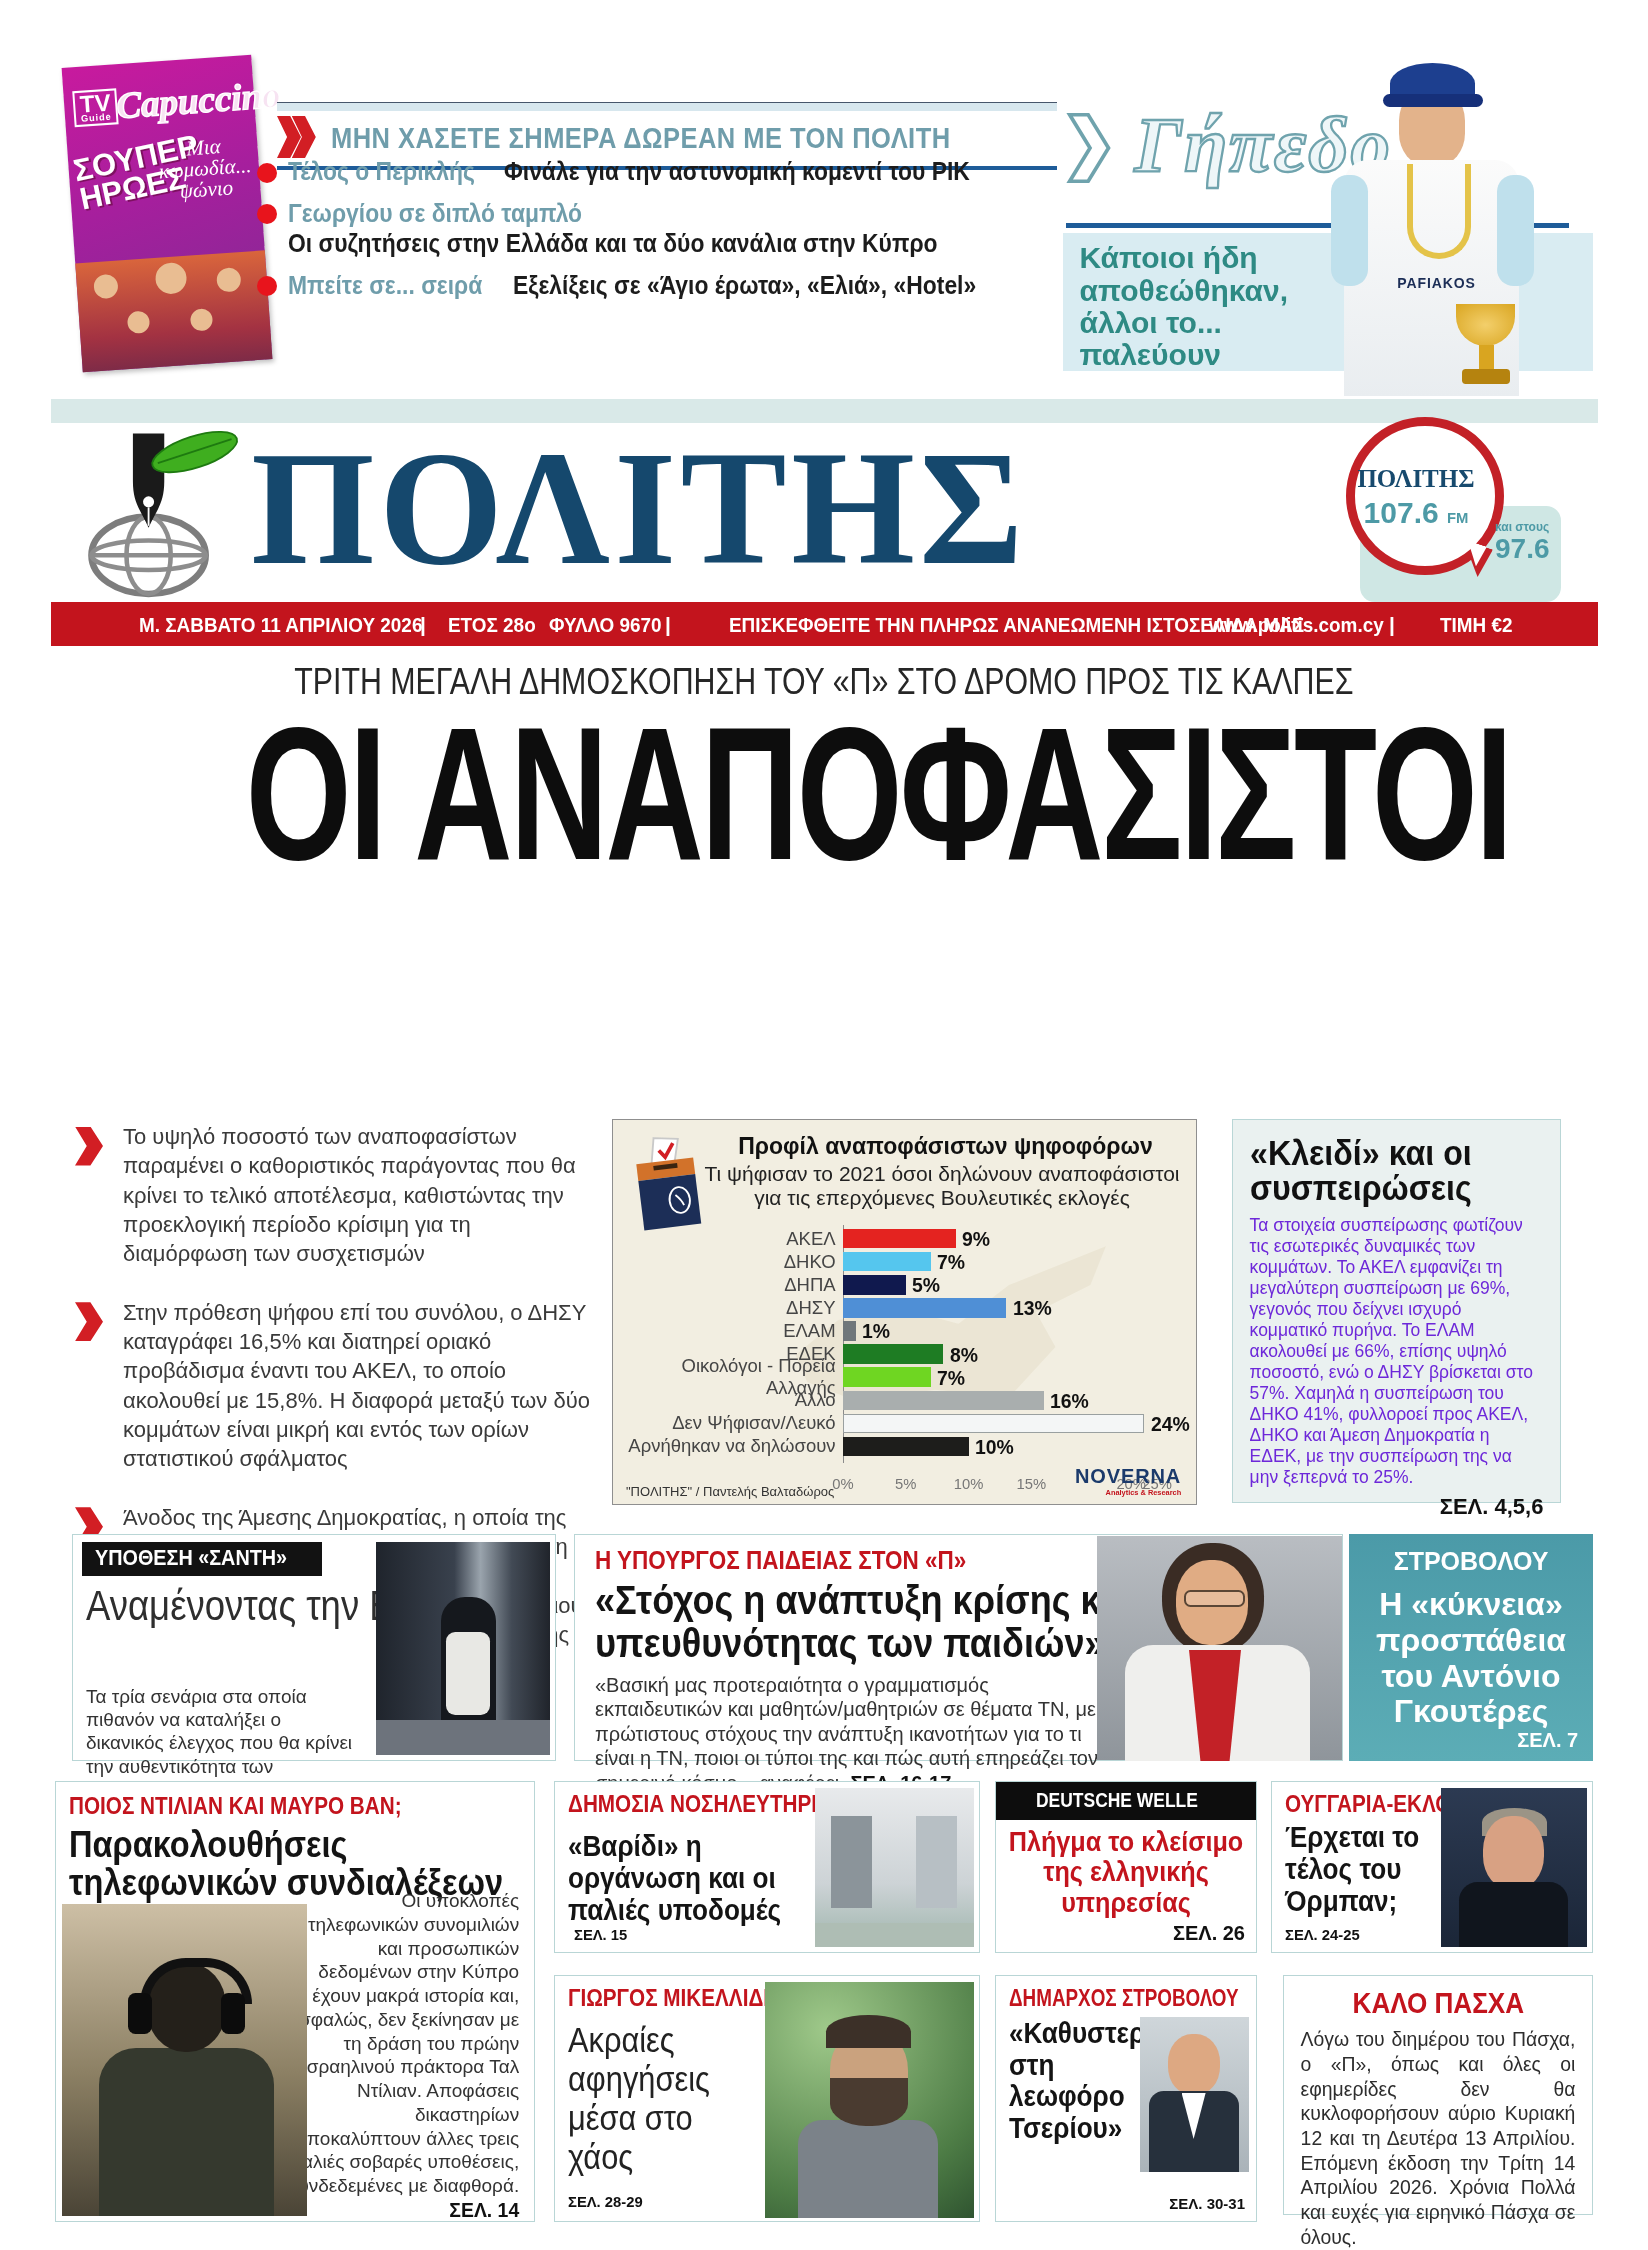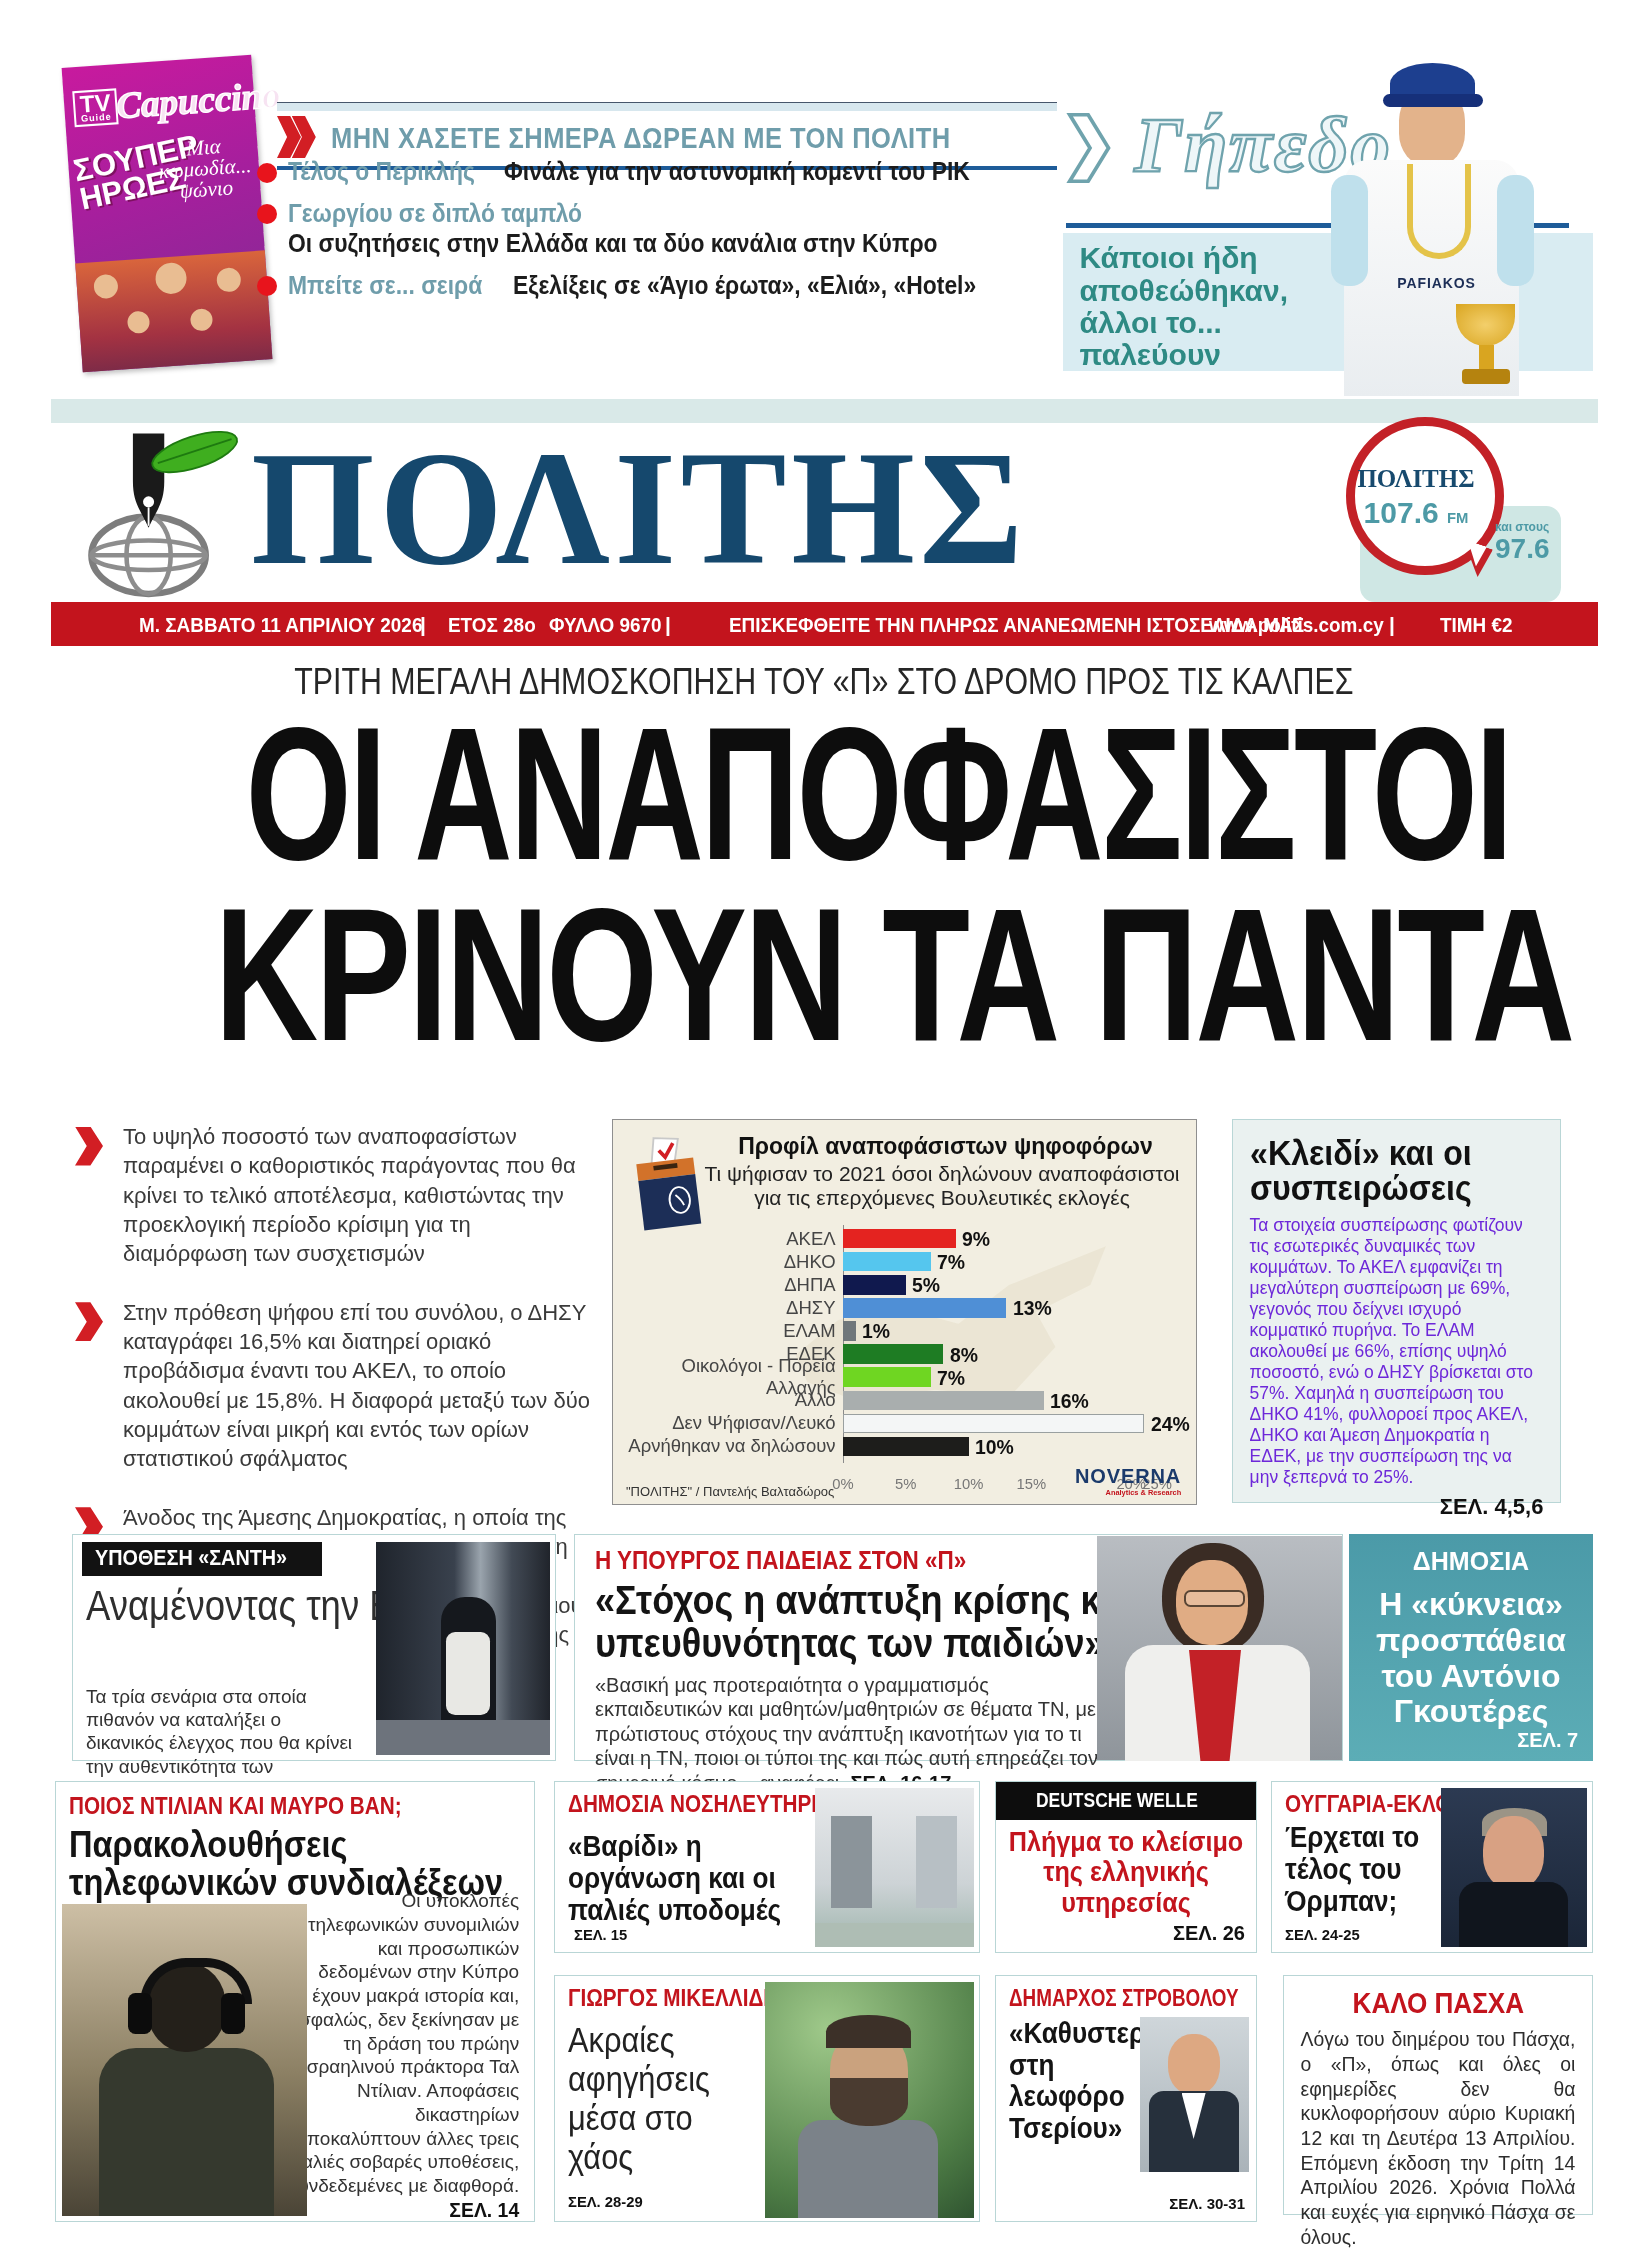--- a/index.html
+++ b/index.html
@@ -272,21 +272,20 @@
     <span style="left:614px;">|</span>
     <span style="left:678px;" class="condl" style2="">ΕΠΙΣΚΕΦΘΕΙΤΕ ΤΗΝ ΠΛΗΡΩΣ ΑΝΑΝΕΩΜΕΝΗ ΙΣΤΟΣΕΛΙΔΑ ΜΑΣ</span>
     <span style="left:1158px;" class="condl">www.politis.com.cy</span>
     <span style="left:1338px;">|</span>
     <span style="left:1389px;" class="condl">ΤΙΜΗ €2</span>
   </div>
 
   <div class="abs kicker"><span class="condc" style="--sx:.82">ΤΡΙΤΗ ΜΕΓΑΛΗ ΔΗΜΟΣΚΟΠΗΣΗ ΤΟΥ «Π» ΣΤΟ ΔΡΟΜΟ ΠΡΟΣ ΤΙΣ ΚΑΛΠΕΣ</span></div>
   <div class="abs headline">
     <div><span class="condc" style="--sx:.72">ΟΙ ΑΝΑΠΟΦΑΣΙΣΤΟΙ</span></div>
-    <div><span class="condc" style="--sx:.76">ΚΡΙΝΟΥΝ ΤΑ ΠΑΝΤΑ</span></div>
   </div>
 
   <div class="abs lead-bullets">
     <div class="lead-b"><span class="chev"></span><span>Το υψηλό ποσοστό των αναποφασίστων παραμένει ο καθοριστικός παράγοντας που θα κρίνει το τελικό αποτέλεσμα, καθιστώντας την προεκλογική περίοδο κρίσιμη για τη διαμόρφωση των συσχετισμών</span></div>
     <div class="lead-b"><span class="chev"></span><span>Στην πρόθεση ψήφου επί του συνόλου, ο ΔΗΣΥ καταγράφει 16,5% και διατηρεί οριακό προβάδισμα έναντι του ΑΚΕΛ, το οποίο ακολουθεί με 15,8%. Η διαφορά μεταξύ των δύο κομμάτων είναι μικρή και εντός των ορίων στατιστικού σφάλματος</span></div>
     <div class="lead-b"><span class="chev"></span><span>Άνοδος της Άμεσης Δημοκρατίας, η οποία της επιτρέπει να φιλοδοξεί ακόμη και για την τρίτη θέση. Αναμένεται σκληρή μάχη με το ΕΛΑΜ, γεγονός που την καθιστά έναν από τους κύριους εκφραστές της αντισυστημικής ή εναλλακτικής ψήφου</span></div>
   </div>
 
   <div class="abs chart-box">
     <svg class="cyprus" viewBox="0 0 200 120">
@@ -422,21 +421,21 @@
     <div class="min-photo">
       <div class="hair"></div>
       <div class="face"></div>
       <div class="glasses"></div>
       <div class="blazer"></div>
       <div class="blouse"></div>
     </div>
   </div>
 
   <div class="abs kypriako">
-    <div class="kyp-label">ΔΗΜΟΣΙΑ</div>
+    <div class="kyp-label">ΣΤΡΟΒΟΛΟΥ</div>
     <div class="kyp-head" style="padding:0 22px;"><span>Η «κύκνεια» προσπάθεια του Αντόνιο Γκουτέρες</span></div>
     <div class="kyp-page">ΣΕΛ. 7</div>
   </div>
 
   <div class="abs box wiretap">
     <div class="rlabel"><span class="condl" style="--sx:.9">ΠΟΙΟΣ ΝΤΙΛΙΑΝ ΚΑΙ ΜΑΥΡΟ ΒΑΝ;</span></div>
     <div class="wt-head">
         <span class="cond" style="--sx:.88">Παρακολουθήσεις τηλεφωνικών συνδιαλέξεων από το 1989</span>
       </div>
     <div class="wt-body"><span>Οι υποκλοπές τηλεφωνικών συνομιλιών και προσωπικών δεδομένων στην Κύπρο έχουν μακρά ιστορία και, ασφαλώς, δεν ξεκίνησαν με τη δράση του πρώην Ισραηλινού πράκτορα Ταλ Ντίλιαν. Αποφάσεις δικαστηρίων αποκαλύπτουν άλλες τρεις παλιές σοβαρές υποθέσεις, συνδεδεμένες με διαφθορά.</span> <b>ΣΕΛ. 14</b></div>

